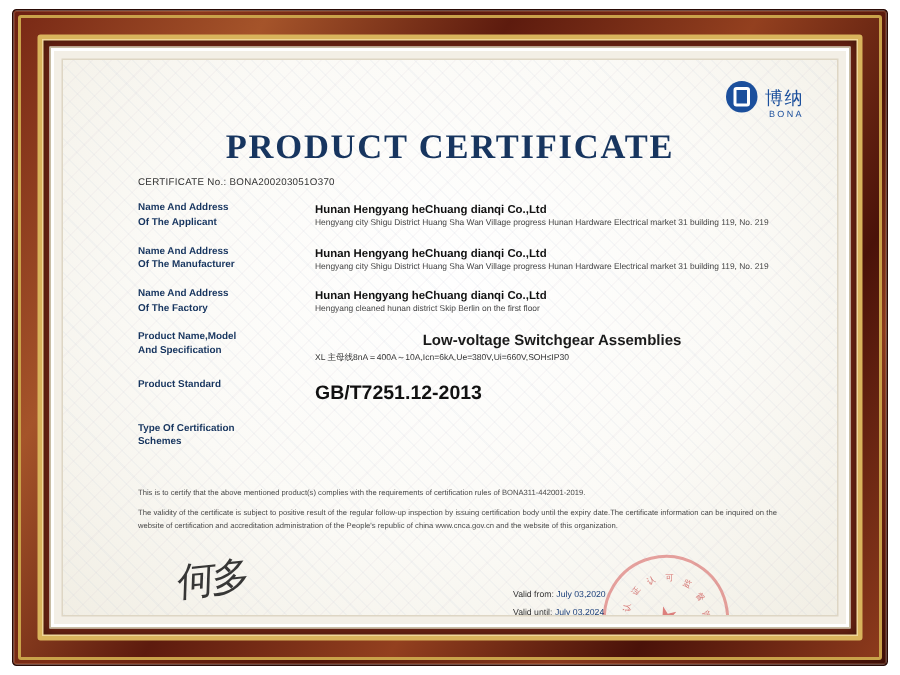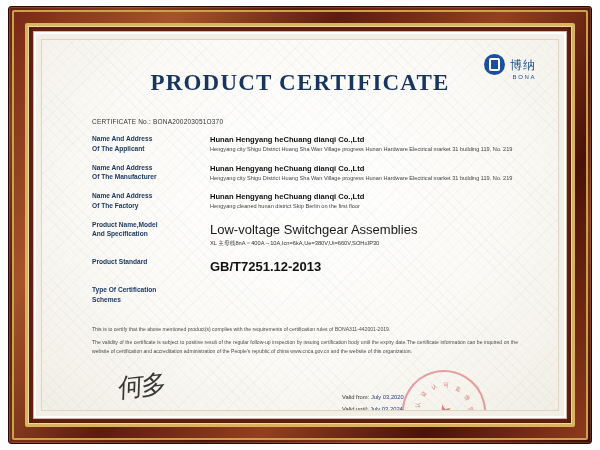--- a/index.html
+++ b/index.html
@@ -143,21 +143,21 @@
     font-size: 6px;
     color: #1b4f9c;
     letter-spacing: 1.6px;
   }
 
   
   .title {
     position: absolute;
     left: 0;
     right: 0;
-    top: 30px;
+    top: 45px;
     text-align: center;
     font-family: "Liberation Serif", serif;
     font-size: 23px;
     font-weight: bold;
     color: #17355f;
     letter-spacing: 1.2px;
   }
 
   .cert-no {
     position: absolute;
@@ -204,23 +204,24 @@
     font-size: 5.6px;
     color: #444444;
     line-height: 1.45;
   }
   .val .big {
     font-size: 13px;
     font-weight: bold;
     color: #111111;
   }
   .val .mid {
-    font-size: 13px;
-    font-weight: normal;
+    font-size: 10px;
+    font-weight: bold;
     color: #1a1a1a;
+    text-align: center;
   }
   .val .spec {
     font-size: 5.7px;
     color: #333333;
   }
 
   
   .legal {
     position: absolute;
     left: 50px;

